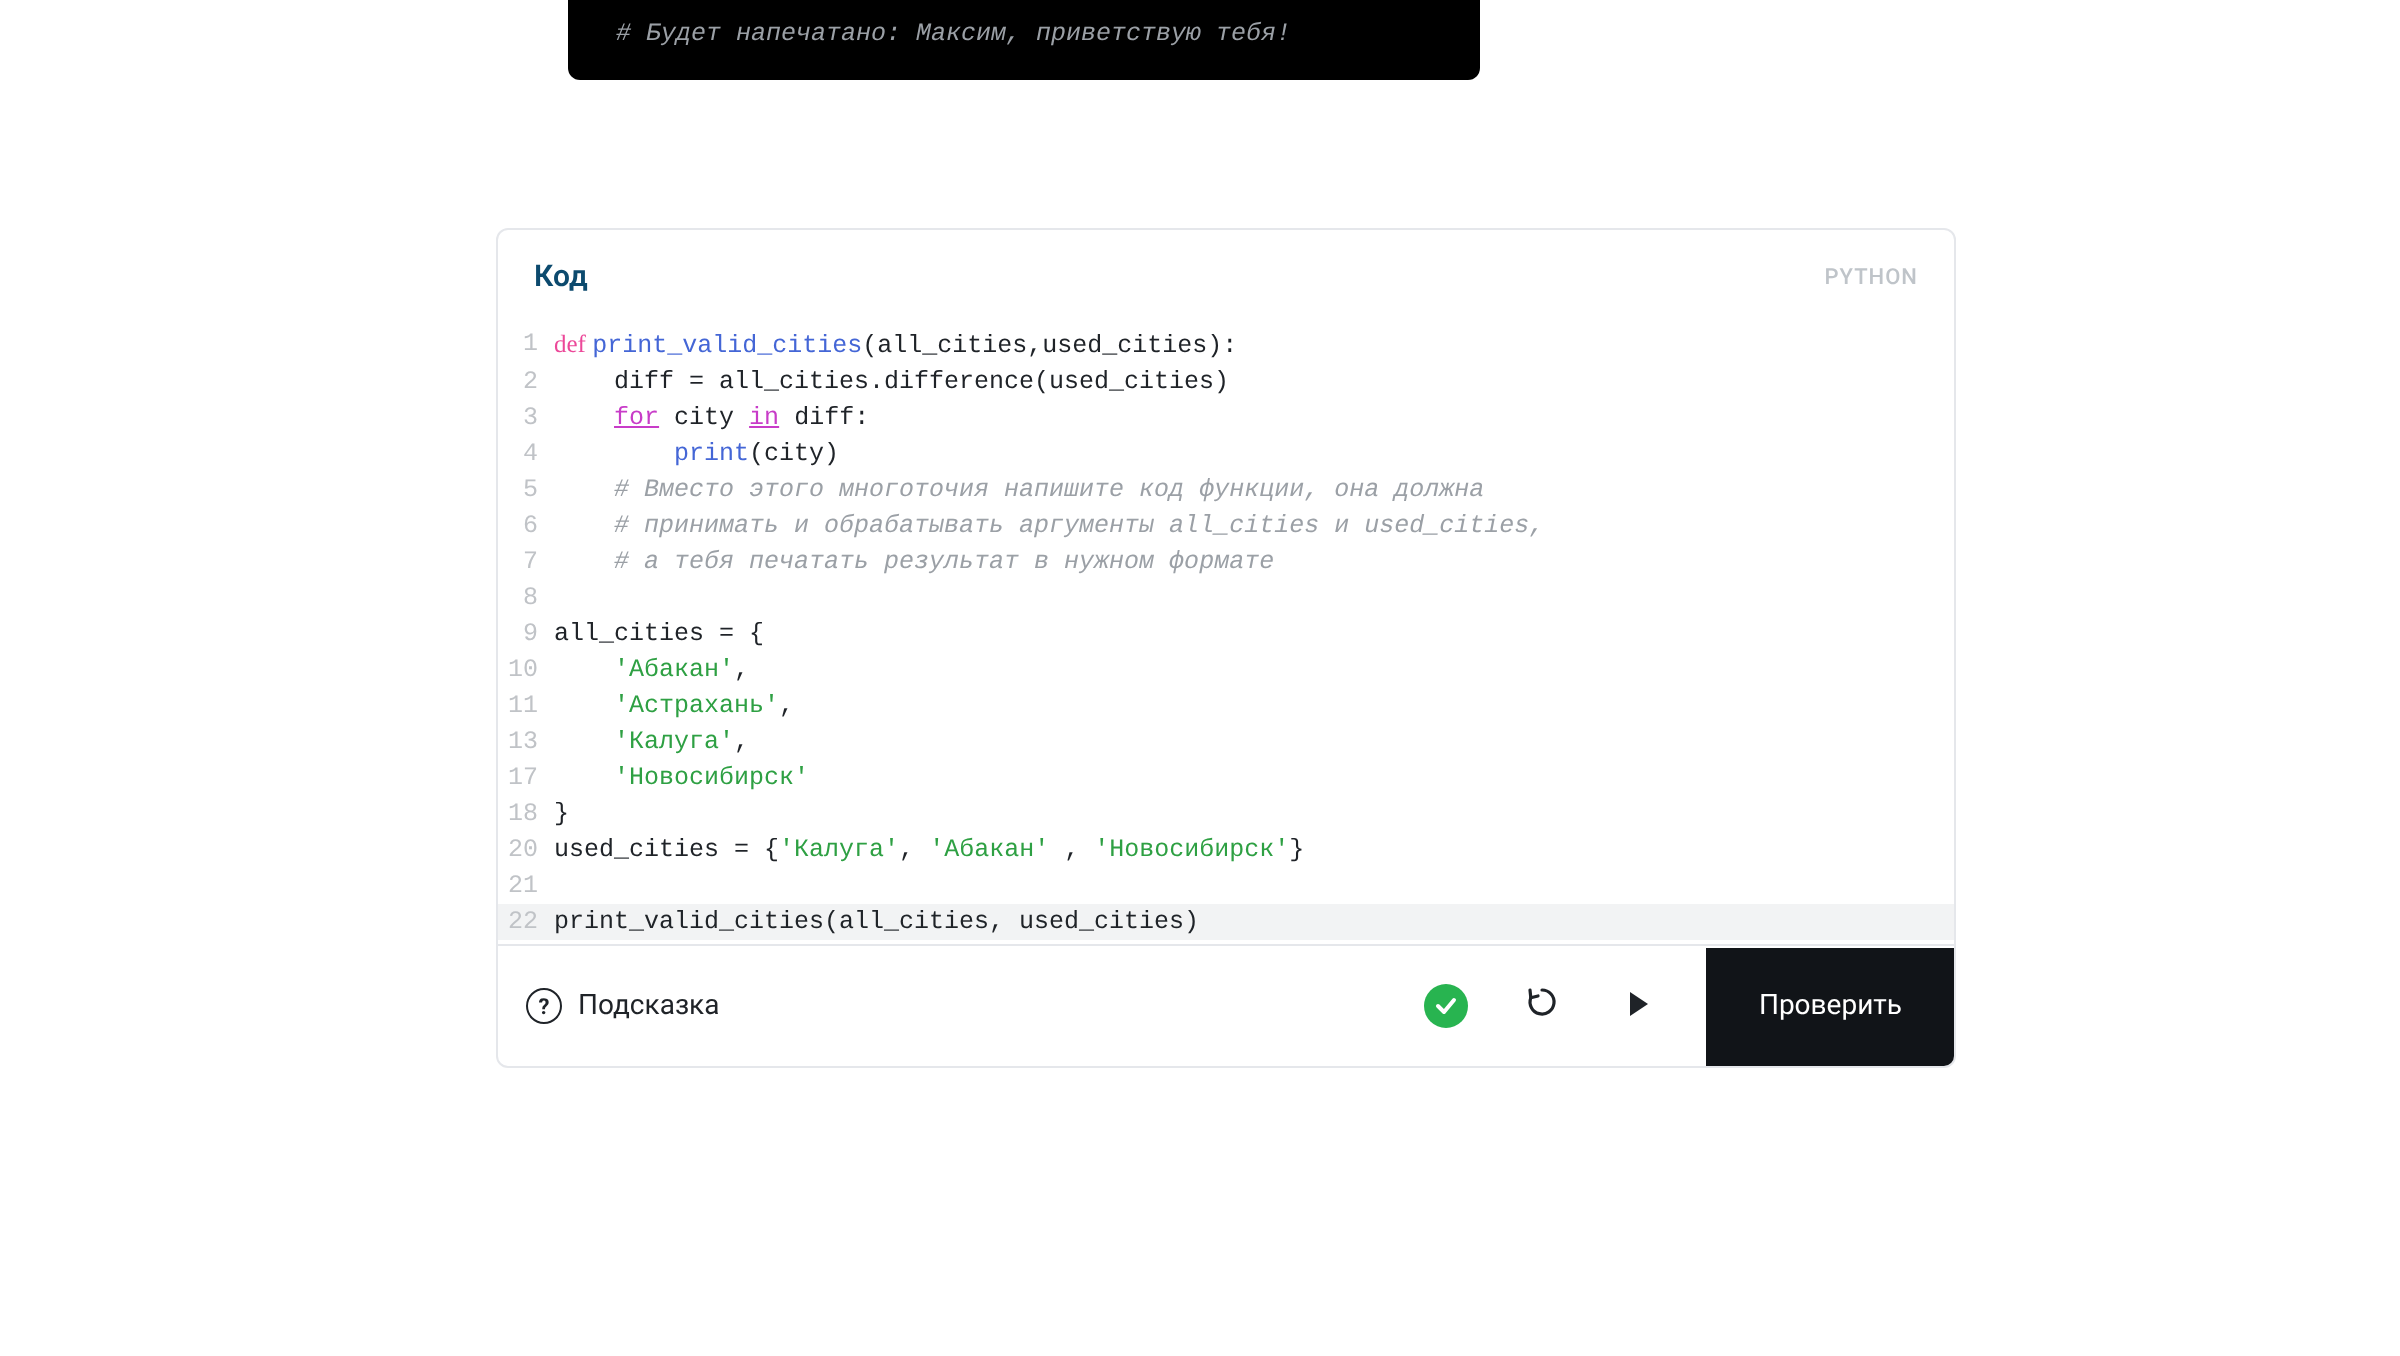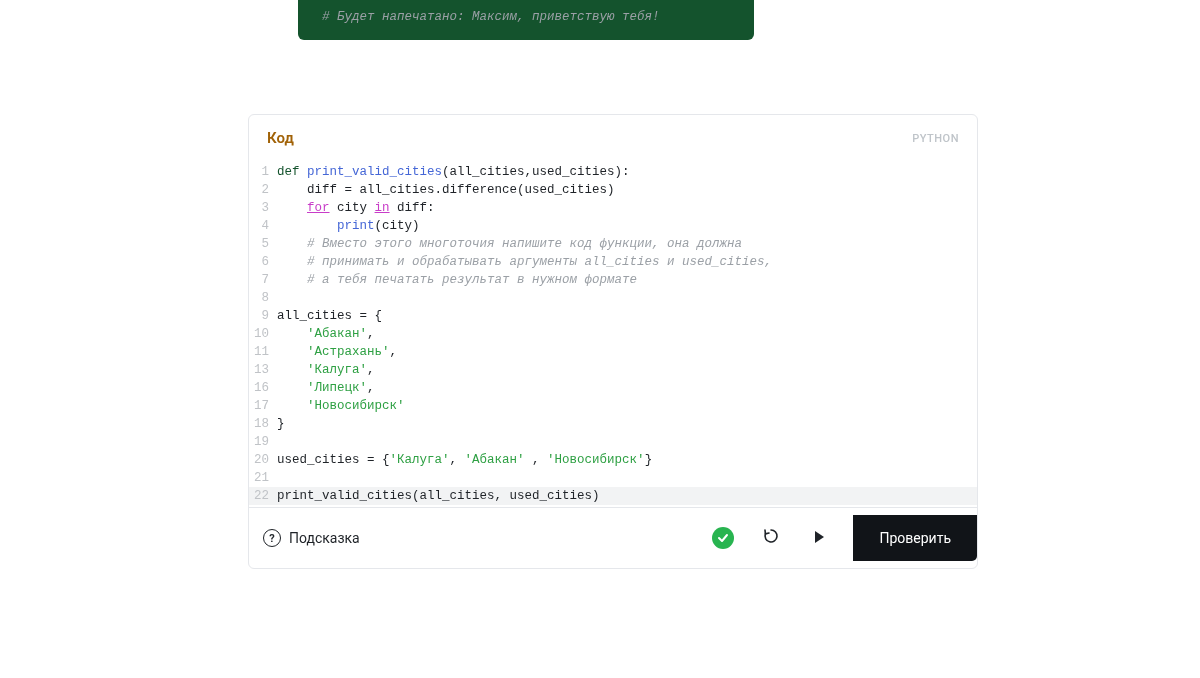--- a/index.html
+++ b/index.html
@@ -6,25 +6,25 @@
 body {
   font-family: -apple-system, BlinkMacSystemFont, "Segoe UI", Roboto, sans-serif;
   background: #fff;
   width: 1200px;
   height: 678px;
   position: relative;
   overflow: hidden;
 }
 .top-snippet {
   position: absolute;
-  left: 298px;
+  left: 284px;
   top: 0;
   width: 456px;
   height: 40px;
-  background: #14532d;
+  background: #000000;
   border-radius: 0 0 6px 6px;
   padding: 8px 24px 12px 24px;
   font-family: "Courier New", Consolas, monospace;
   font-size: 12.5px;
   color: #9ba0a6;
   font-style: italic;
   line-height: 1.5;
 }
 .editor-panel {
   position: absolute;
@@ -37,21 +37,21 @@
 }
 .editor-header {
   display: flex;
   justify-content: space-between;
   align-items: center;
   padding: 14px 18px 10px 18px;
 }
 .editor-title {
   font-size: 15px;
   font-weight: 600;
-  color: #a16207;
+  color: #0c4a6e;
 }
 .editor-lang {
   font-size: 11px;
   letter-spacing: 0.5px;
   color: #bfc4c9;
   font-weight: 500;
 }
 .code-area {
   font-family: "Courier New", Consolas, monospace;
   font-size: 12.5px;
@@ -65,21 +65,21 @@
 .code-line.hl { background: #f2f3f4; align-items: flex-end; }
 .gutter {
   width: 28px;
   text-align: right;
   padding-right: 8px;
   color: #c0c3c7;
   user-select: none;
   flex-shrink: 0;
 }
 .ln-content { flex: 1; color: #1f2328; }
-.tok-kw { color: #14532d; }
+.tok-kw { color: #ec4899; font-family: Liberation Serif, serif; }
 .tok-kw2 { color: #c83cc8; text-decoration: underline; }
 .tok-fn { color: #4466d6; font-family: Liberation Mono, monospace; }
 .tok-str { color: #2ea043; }
 .tok-cm { color: #9ba0a6; font-style: italic; }
 .toolbar {
   display: flex;
   align-items: center;
   border-top: 1px solid #e5e7eb;
   padding: 10px 0 10px 14px;
   gap: 8px;
@@ -112,21 +112,21 @@
   width: 22px; height: 22px;
   background: #28b450;
   border-radius: 50%;
   display:flex;align-items:center;justify-content:center;
 }
 .check-btn {
   background: #111418;
   color: #fff;
   font-size: 14px;
   padding: 0 26px;
-  height: 46px;
+  height: 59px;
   display: flex;
   align-items: center;
   margin: -10px 0 -10px 6px;
   cursor: pointer;
   border-radius: 0 0 5px 0;
 }
 </style>
 </head>
 <body>
 
@@ -146,24 +146,22 @@
       <div class="code-line"><span class="gutter">3</span><span class="ln-content"><span>    </span><span class="tok-kw2">for</span><span> city </span><span class="tok-kw2">in</span><span> diff:</span></span></div>
       <div class="code-line"><span class="gutter">4</span><span class="ln-content"><span>        </span><span class="tok-fn">print</span><span>(city)</span></span></div>
       <div class="code-line"><span class="gutter">5</span><span class="ln-content"><span>    </span><span class="tok-cm"># Вместо этого многоточия напишите код функции, она должна</span></span></div>
       <div class="code-line"><span class="gutter">6</span><span class="ln-content"><span>    </span><span class="tok-cm"># принимать и обрабатывать аргументы all_cities и used_cities,</span></span></div>
       <div class="code-line"><span class="gutter">7</span><span class="ln-content"><span>    </span><span class="tok-cm"># а тебя печатать результат в нужном формате</span></span></div>
       <div class="code-line"><span class="gutter">8</span><span class="ln-content"><span></span></span></div>
       <div class="code-line"><span class="gutter">9</span><span class="ln-content"><span>all_cities = {</span></span></div>
       <div class="code-line"><span class="gutter">10</span><span class="ln-content"><span>    </span><span class="tok-str">'Абакан'</span><span>,</span></span></div>
       <div class="code-line"><span class="gutter">11</span><span class="ln-content"><span>    </span><span class="tok-str">'Астрахань'</span><span>,</span></span></div>
       <div class="code-line"><span class="gutter">13</span><span class="ln-content"><span>    </span><span class="tok-str">'Калуга'</span><span>,</span></span></div>
-      <div class="code-line"><span class="gutter">16</span><span class="ln-content"><span>    </span><span class="tok-str">'Липецк'</span><span>,</span></span></div>
       <div class="code-line"><span class="gutter">17</span><span class="ln-content"><span>    </span><span class="tok-str">'Новосибирск'</span></span></div>
       <div class="code-line"><span class="gutter">18</span><span class="ln-content"><span>}</span></span></div>
-      <div class="code-line"><span class="gutter">19</span><span class="ln-content"><span></span></span></div>
       <div class="code-line"><span class="gutter">20</span><span class="ln-content"><span>used_cities = {</span><span class="tok-str">'Калуга'</span><span>, </span><span class="tok-str">'Абакан'</span><span> , </span><span class="tok-str">'Новосибирск'</span><span>}</span></span></div>
       <div class="code-line"><span class="gutter">21</span><span class="ln-content"><span></span></span></div>
       <div class="code-line hl"><span class="gutter">22</span><span class="ln-content"><span>print_valid_cities(all_cities, used_cities)</span></span></div>
     </div>
 
   <div class="toolbar">
     <div class="hint">
       <span class="hint-icon">?</span>
       <span>Подсказка</span>
     </div>

